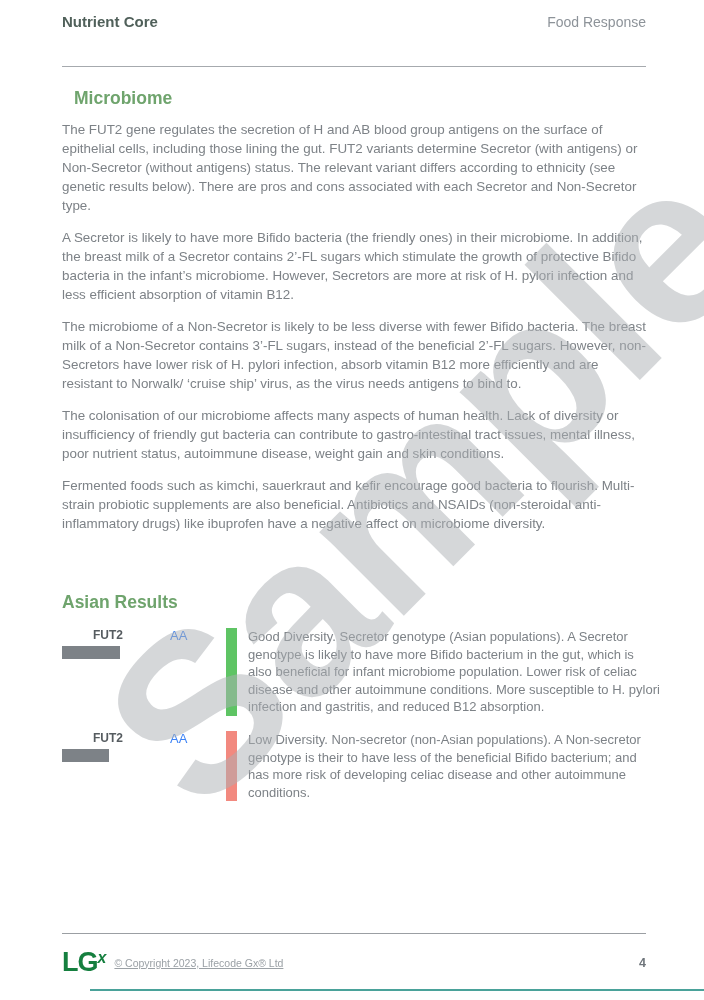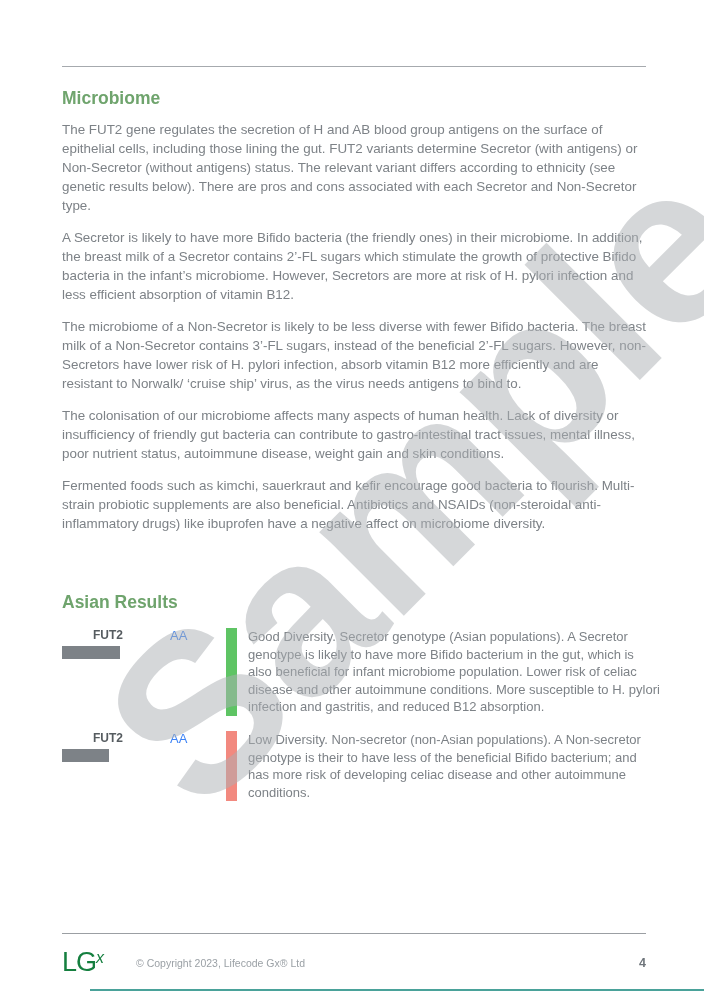--- a/index.html
+++ b/index.html
@@ -14,21 +14,21 @@
   .header-rule{position:absolute;top:66px;left:62px;right:58px;height:0;border-top:1px solid #a6aaae;}
   
   .watermark{
     position:absolute;top:485px;left:425px;z-index:5;pointer-events:none;
     transform:translate(-50%,-50%) rotate(-45deg);
     font-size:225px;font-weight:bold;white-space:nowrap;
     color:rgba(172,176,180,0.5);letter-spacing:-2px;
   }
   
   .section-title{font-size:17.5px;font-weight:bold;color:#6fa46d;margin:0;}
-  .microbiome-title{position:absolute;top:88px;left:62px;}
+  .microbiome-title{position:absolute;top:88px;left:74px;}
   .text-columns{
     position:absolute;top:120px;left:62px;width:588px;
     display:grid;grid-template-columns:1fr;column-gap:19px;
   }
   .text-columns p{font-size:13.4px;line-height:19px;color:#7d8287;margin:0 0 13px 0;}
   .advice-title{font-size:13.6px;font-weight:bold;color:#5c6166;margin:7px 0 8px 0;}
   
   .results-section{position:absolute;top:592px;left:62px;right:44px;}
   .result-row{display:flex;align-items:flex-start;margin-top:15px;}
   .gene-cell{width:108px;flex:0 0 108px;}
@@ -36,31 +36,35 @@
   .allele-bar{height:13px;background:#7d8287;margin-top:4px;}
   .row-0 .allele-bar{width:58px;}
   .row-1 .allele-bar{width:47px;}
   .genotype-cell{width:56px;flex:0 0 56px;font-size:13px;color:#3b82f6;}
   .result-body{display:flex;flex:1;align-items:stretch;}
   .risk-bar{width:11px;flex:0 0 11px;margin-right:11px;}
   .result-description{flex:1;max-width:420px;font-size:13px;line-height:17.6px;color:#7d8287;}
   
   .footer-rule{position:absolute;top:933px;left:62px;right:58px;height:0;border-top:1px solid #9b9fa3;}
   .footer-row{position:absolute;top:949px;left:62px;right:58px;display:flex;align-items:center;}
-  .brand-logo{font-size:27px;font-weight:normal;color:#157f3f;letter-spacing:-1px;line-height:1;}
+  .brand-logo{font-size:27px;font-weight:bold;color:#157f3f;letter-spacing:-1px;line-height:1;}
   .brand-logo .logo-sup{font-size:16px;font-style:italic;vertical-align:8px;letter-spacing:0;}
-  .copyright-text{font-size:10.5px;color:#9ba1a6;margin-left:32px;flex:1;}
+  .copyright-text{font-size:10.5px;color:#9ba1a6;margin-left:8px;flex:1;text-decoration:underline;}
   .page-number{font-size:12.5px;font-weight:bold;color:#6f757b;}
   .bottom-accent-line{position:absolute;bottom:9px;left:90px;right:0;height:2.5px;background:#4aa29a;}
 </style>
 </head>
 <body>
 
 <div class="page">
 
+  <div class="page-header">
+    <span class="report-title">Nutrient Core</span>
+    <span class="report-category">Food Response</span>
+  </div>
   <div class="header-rule"></div>
 
   <h1 class="section-title microbiome-title">Microbiome</h1>
 
   <div class="text-columns">
     <div class="col-left">
       <p>The FUT2 gene regulates the secretion of H and AB blood group antigens on the surface of epithelial cells, including those lining the gut. FUT2 variants determine Secretor (with antigens) or Non-Secretor (without antigens) status. The relevant variant differs according to ethnicity (see genetic results below). There are pros and cons associated with each Secretor and Non-Secretor type.</p>
       <p>A Secretor is likely to have more Bifido bacteria (the friendly ones) in their microbiome. In addition, the breast milk of a Secretor contains 2’-FL sugars which stimulate the growth of protective Bifido bacteria in the infant’s microbiome. However, Secretors are more at risk of H. pylori infection and less efficient absorption of vitamin B12.</p>
     </div>
     <div class="col-right">

